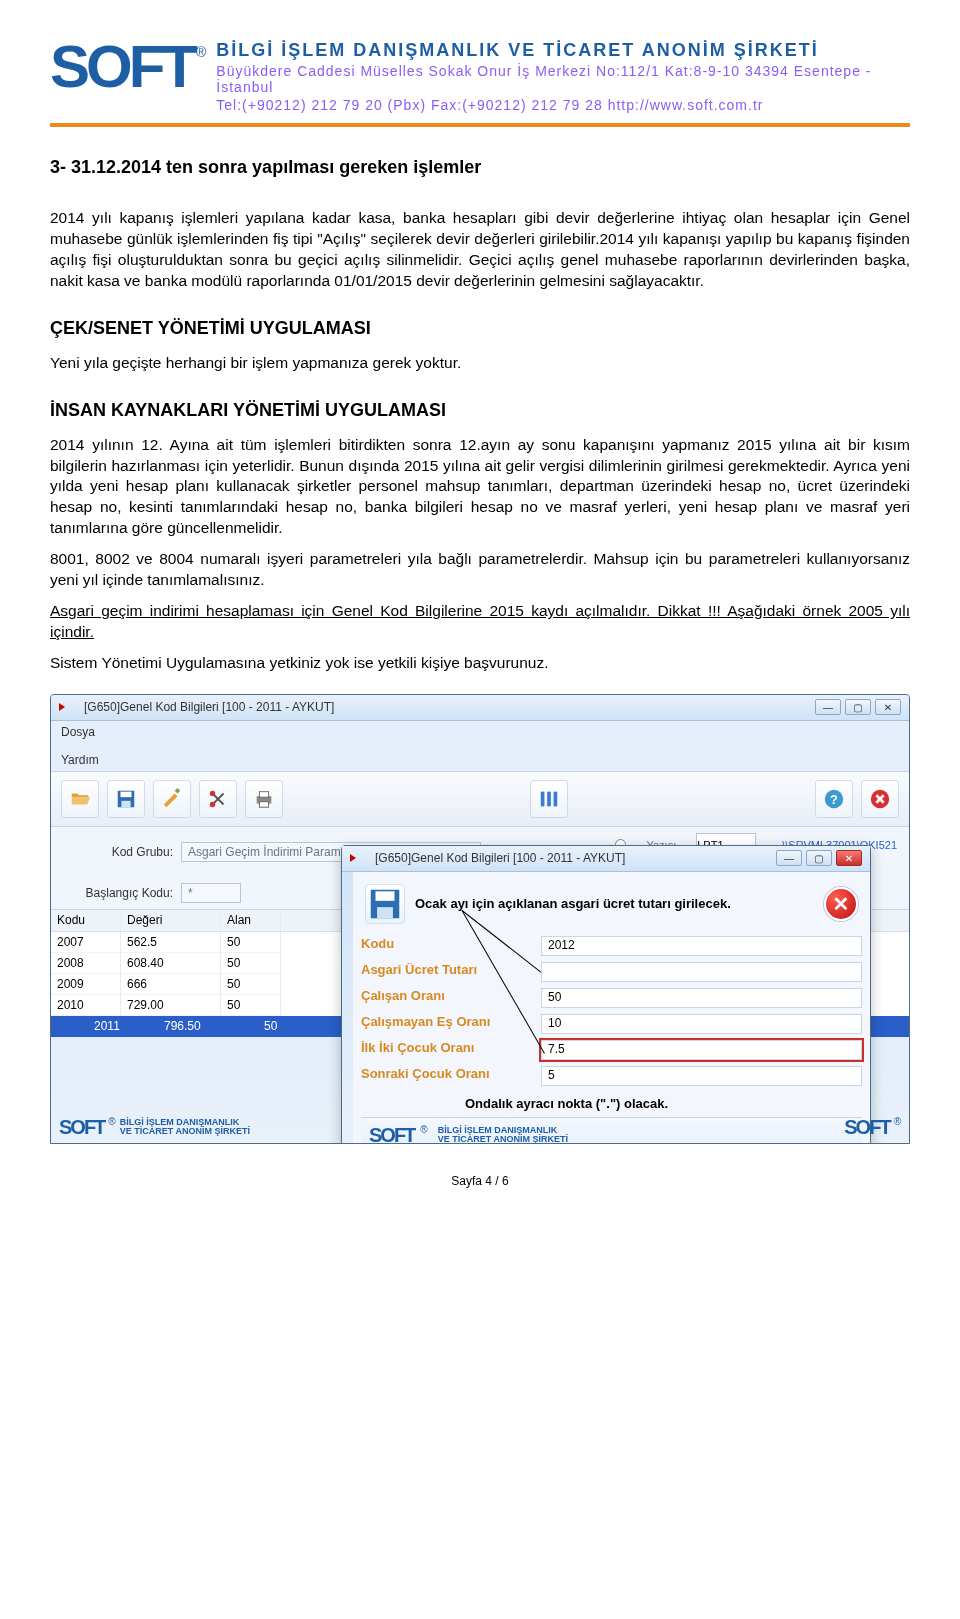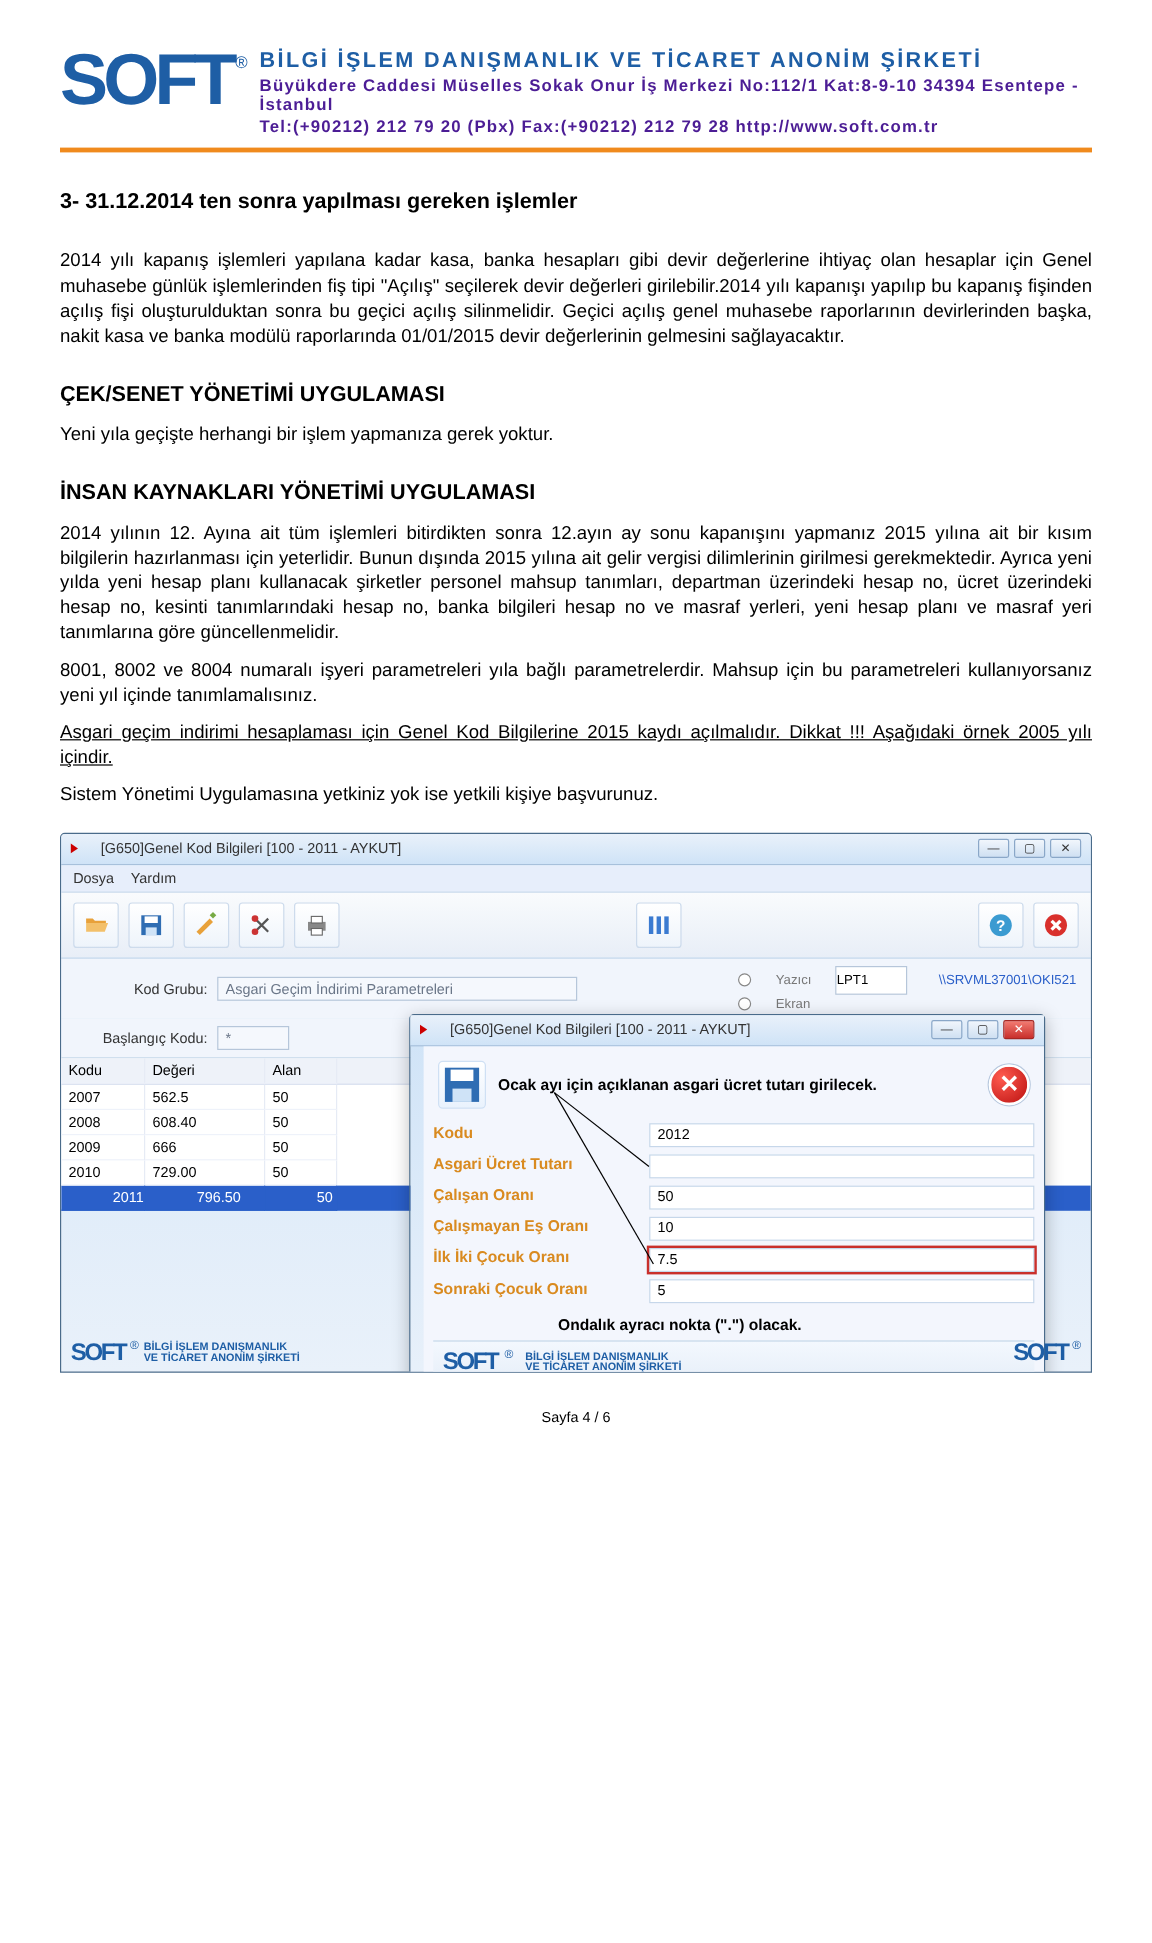--- a/index.html
+++ b/index.html
@@ -28,25 +28,24 @@
   .logo-r { font-size: 14px; vertical-align: top; position: relative; top: 4px; left: 2px; color:#1e5ea5;}
   .company-block { margin-left: 12px; flex: 1; }
   .company-name {
     color: #1e5ea5;
     font-size: 18px;
     font-weight: bold;
     font-family: "Arial Black", Arial, sans-serif;
     letter-spacing: 2px;
   }
   .company-addr, .company-tel {
-    color: #4c1d95;
+    color: #8b5cf6;
     font-size: 14px;
     margin-top: 2px;
     letter-spacing: 1px;
-    font-weight: bold;
   }
   .orange-rule { height: 4px; background: #f08a1d; margin: 6px 0 30px 0; }
 
   
   .doc-intro { font-size: 18px; font-weight: bold; margin-bottom: 30px; }
   .section-title { font-size: 18px; font-weight: bold; margin: 26px 0 14px 0; }
   .body-text { font-size: 15.5px; line-height: 1.35; text-align: justify; margin-bottom: 10px; }
   .underline { text-decoration: underline; }
 
   
@@ -65,21 +64,21 @@
     background: linear-gradient(#e9f1fa,#cfe3f7);
     height: 26px; padding: 0 8px;
     border-bottom: 1px solid #a7c0db;
     gap: 13px;
   }
   .tb-pin { width:0;height:0;border-left:6px solid #c00;border-top:4px solid transparent;border-bottom:4px solid transparent; margin-right:6px;}
   .titlebar-text { flex:1; color:#333; }
   .win-btns { display:flex; gap:4px; }
   .win-btn { width:26px; height:16px; background:linear-gradient(#f1f6fc,#cfe0f2); border:1px solid #8aa7c8; border-radius:2px; display:flex;align-items:center;justify-content:center;font-size:10px;color:#333;}
   .win-btn.close-x { background:linear-gradient(#f1f6fc,#cfe0f2); }
-  .menubar { display:flex; gap:14px; padding:4px 10px; color:#333; background:#e7eefb; border-bottom:1px solid #c6d7ea;}
+  .menubar { display:flex; gap:14px; padding:4px 10px; color:#333; background:#e7eefb; border-bottom:1px solid #c6d7ea;flex-direction:column;}
   .toolbar {
     display:flex; gap:8px; padding:8px 10px;
     background:linear-gradient(#f9fbfd,#e8eef7);
     border-bottom:1px solid #c6d7ea;
   }
   .tool-btn {
     width:38px; height:38px; border:1px solid #cddbec; border-radius:3px;
     background:linear-gradient(#fff,#eef4fb);
     display:flex;align-items:center;justify-content:center;
   }

